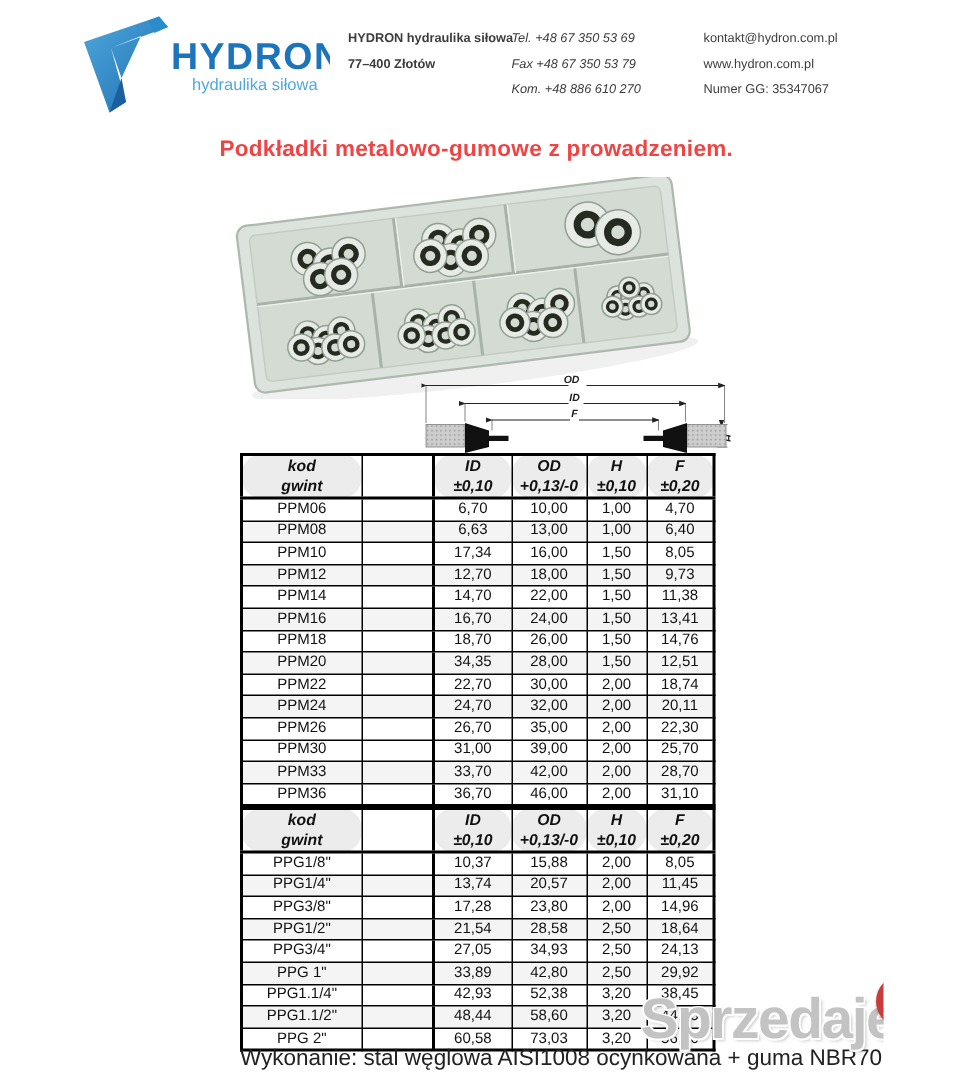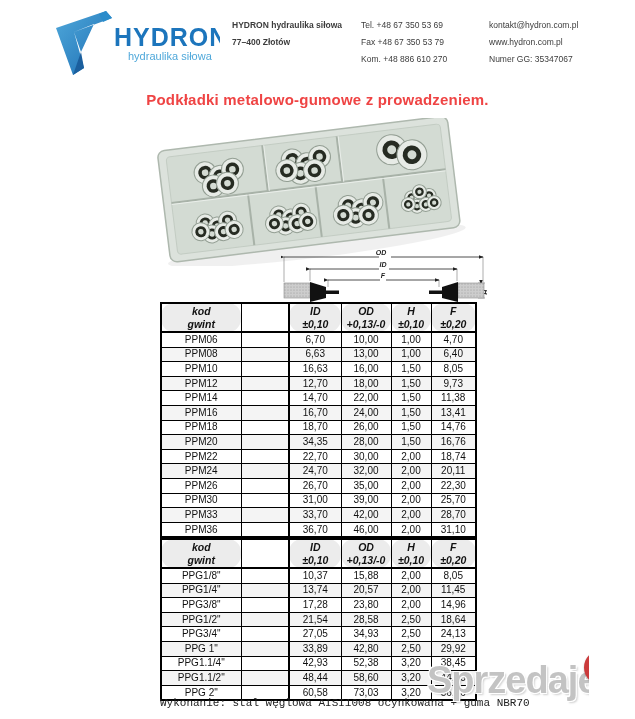--- a/index.html
+++ b/index.html
@@ -3,22 +3,22 @@
 <meta charset="utf-8">
 <style>
   html,body{margin:0;padding:0;}
   body{background:#ffffff;font-family:"Liberation Sans", sans-serif;}
   .page{position:relative;width:589px;height:719px;background:#fff;overflow:hidden;}
 
   
   .logo-svg{position:absolute;left:50px;top:6px;width:170px;height:74px;}
   .contact-col{position:absolute;top:17px;font-size:8.5px;color:#3c3c3c;line-height:17px;white-space:nowrap;}
   .contact-col.c1{left:232px;font-weight:bold;}
-  .contact-col.c2{left:361px;}
-  .contact-col.c3{left:469px;margin-left:20px;}
+  .contact-col.c2{left:341px;font-style:italic;}
+  .contact-col.c3{left:469px;}
 
   
   .title{position:absolute;left:0;top:91px;width:635px;text-align:center;
          font-size:15px;font-weight:bold;color:#ef4444;letter-spacing:.2px;}
 
   
   .photo-svg{position:absolute;left:138px;top:118px;width:345px;height:148px;}
   .diagram-svg{position:absolute;left:281px;top:247px;width:206px;height:58px;}
   .dim-label{font-size:7px;font-style:italic;font-weight:bold;fill:#222;font-family:"Liberation Sans",sans-serif;}
 
@@ -29,21 +29,21 @@
   .spec-table td{height:13.6px;line-height:1;}
   .spec-table th{height:27px;background:#ececec;font-weight:bold;font-style:italic;font-size:10.5px;line-height:1.15;}
   .spec-table th.empty{background:#fff;}
   .spec-table thead th{border-bottom:2px solid #000;border-radius:13px;}
   .spec-table th:nth-child(3),.spec-table td:nth-child(3){border-left:2px solid #000;}
   .spec-table tr.alt td{background:#f4f4f4;}
   .t1{top:302px;}
   .t2{top:538px;}
 
   
-  .note{position:absolute;left:160px;top:697px;font-size:11px;color:#222;font-family:Liberation Mono, monospace;}
+  .note{position:absolute;left:160px;top:697px;font-size:15px;color:#222;}
 
   
   .watermark{position:absolute;left:427px;top:659px;font-size:38px;font-weight:bold;
              letter-spacing:-1px;color:rgba(178,178,178,.78);
              text-shadow:1px 1px 0 #fff,-1px -1px 0 #fff,1px -1px 0 #fff,-1px 1px 0 #fff,2px 2px 2px rgba(120,120,120,.35);
              pointer-events:none;}
   .wm-badge{position:absolute;left:584px;top:650px;width:35px;height:35px;border-radius:50%;
             background:#cb3b3c;color:#fff;font-size:13px;font-weight:bold;font-style:italic;
             display:flex;align-items:center;justify-content:center;letter-spacing:0;
             box-shadow:0 1px 2px rgba(0,0,0,.25);}
@@ -325,21 +325,21 @@
           <td>PPM08</td>
           <td></td>
           <td>6,63</td>
           <td>13,00</td>
           <td>1,00</td>
           <td>6,40</td>
         </tr>
         <tr>
           <td>PPM10</td>
           <td></td>
-          <td>16,63</td>
+          <td>17,34</td>
           <td>16,00</td>
           <td>1,50</td>
           <td>8,05</td>
         </tr>
         <tr class="alt">
           <td>PPM12</td>
           <td></td>
           <td>12,70</td>
           <td>18,00</td>
           <td>1,50</td>
@@ -368,21 +368,21 @@
           <td>26,00</td>
           <td>1,50</td>
           <td>14,76</td>
         </tr>
         <tr class="alt">
           <td>PPM20</td>
           <td></td>
           <td>34,35</td>
           <td>28,00</td>
           <td>1,50</td>
-          <td>16,76</td>
+          <td>12,51</td>
         </tr>
         <tr>
           <td>PPM22</td>
           <td></td>
           <td>22,70</td>
           <td>30,00</td>
           <td>2,00</td>
           <td>18,74</td>
         </tr>
         <tr class="alt">

